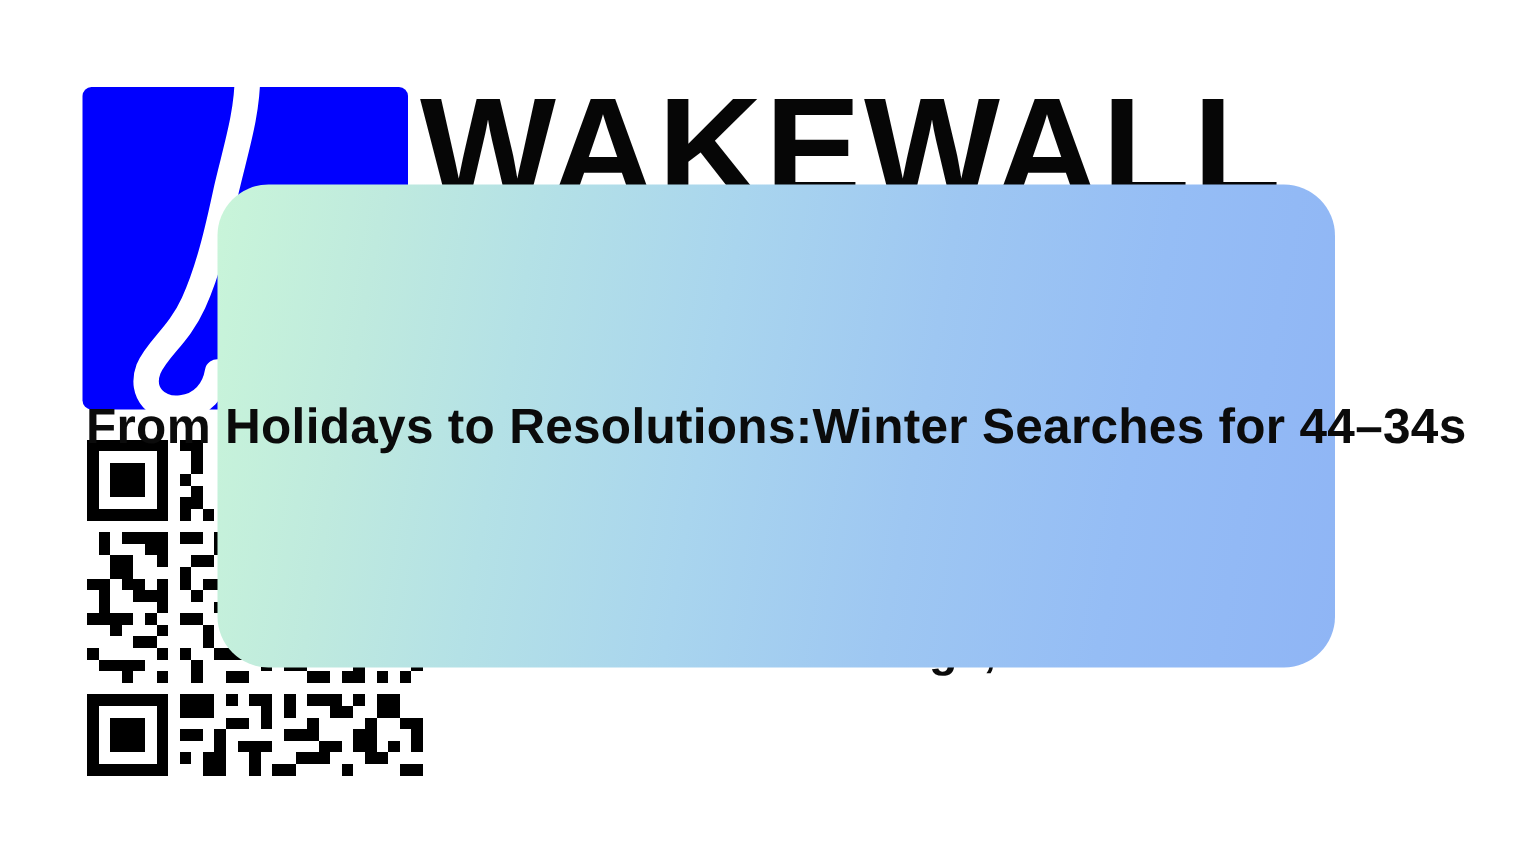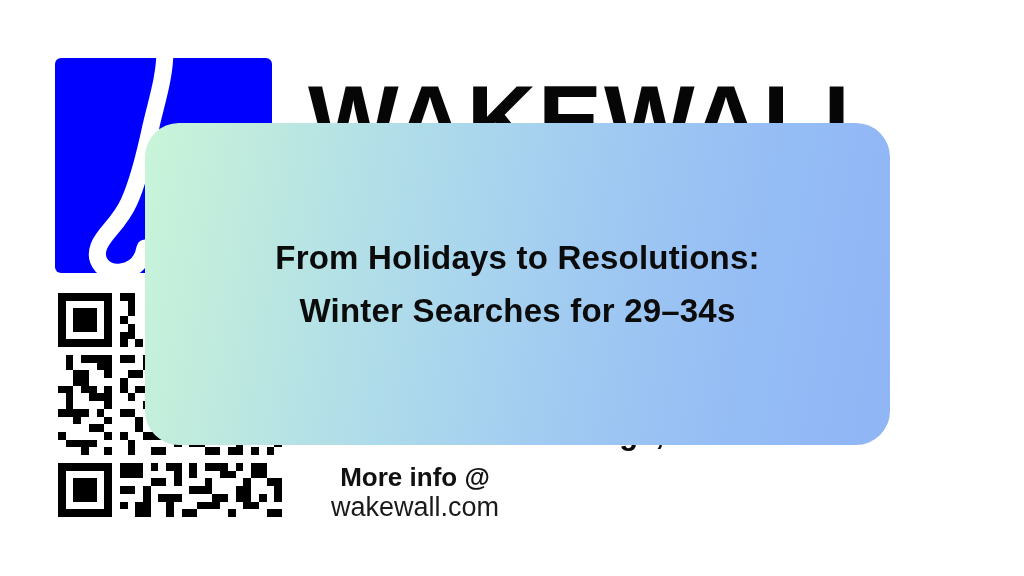--- a/index.html
+++ b/index.html
@@ -42,29 +42,28 @@
     left: -8px;
     top: -8px;
     width: 233px;
     height: 231px;
     pointer-events: none;
   }
 
   
   .wordmark {
     position: absolute;
-    left: 308px;
+    left: 280px;
     top: 52px;
     font-size: 96px;
     font-weight: 700;
     letter-spacing: 2px;
     line-height: 1;
     color: #060606;
     white-space: nowrap;
-    margin-top: 20px;
   }
   .tagline {
     position: absolute;
     left: 470px;
     top: 196px;
     font-size: 52px;
     font-weight: 700;
     font-style: italic;
     line-height: 1;
     color: #060606;
@@ -127,21 +126,20 @@
     border-radius: 34px;
     background: linear-gradient(100deg,
         #c9f5d9 0%,
         #bfeade 14%,
         #b4e1e6 27%,
         #a9d5ee 44%,
         #9ec7f2 62%,
         #95bdf5 80%,
         #8fb5f5 100%);
     display: flex;
-    flex-direction: column;
     align-items: center;
     justify-content: center;
     box-sizing: border-box;
     padding: 0 40px;
   }
   .overlay-line {
     font-size: 33px;
     font-weight: 700;
     line-height: 1.62;
     color: #0b0b0b;
@@ -314,23 +312,19 @@
           <rect x="27" y="28" width="2" height="1"></rect>
       </g>
     </svg>
   </div>
 
   <div class="description">
     <div>tes,</div>
     <div>business listings, and a</div>
   </div>
 
-  <div class="moreinfo">
-    <span class="moreinfo-label">More info @</span>
-    <span class="moreinfo-url">wakewall.com</span>
-  </div>
 
   <div class="overlay-card">
     <div class="overlay-line">From Holidays to Resolutions:</div>
-    <div class="overlay-line">Winter Searches for 29–34s</div>
+    <div class="overlay-line">Winter Searches for 44–34s</div>
   </div>
 
 </div>
 
 </body></html>

